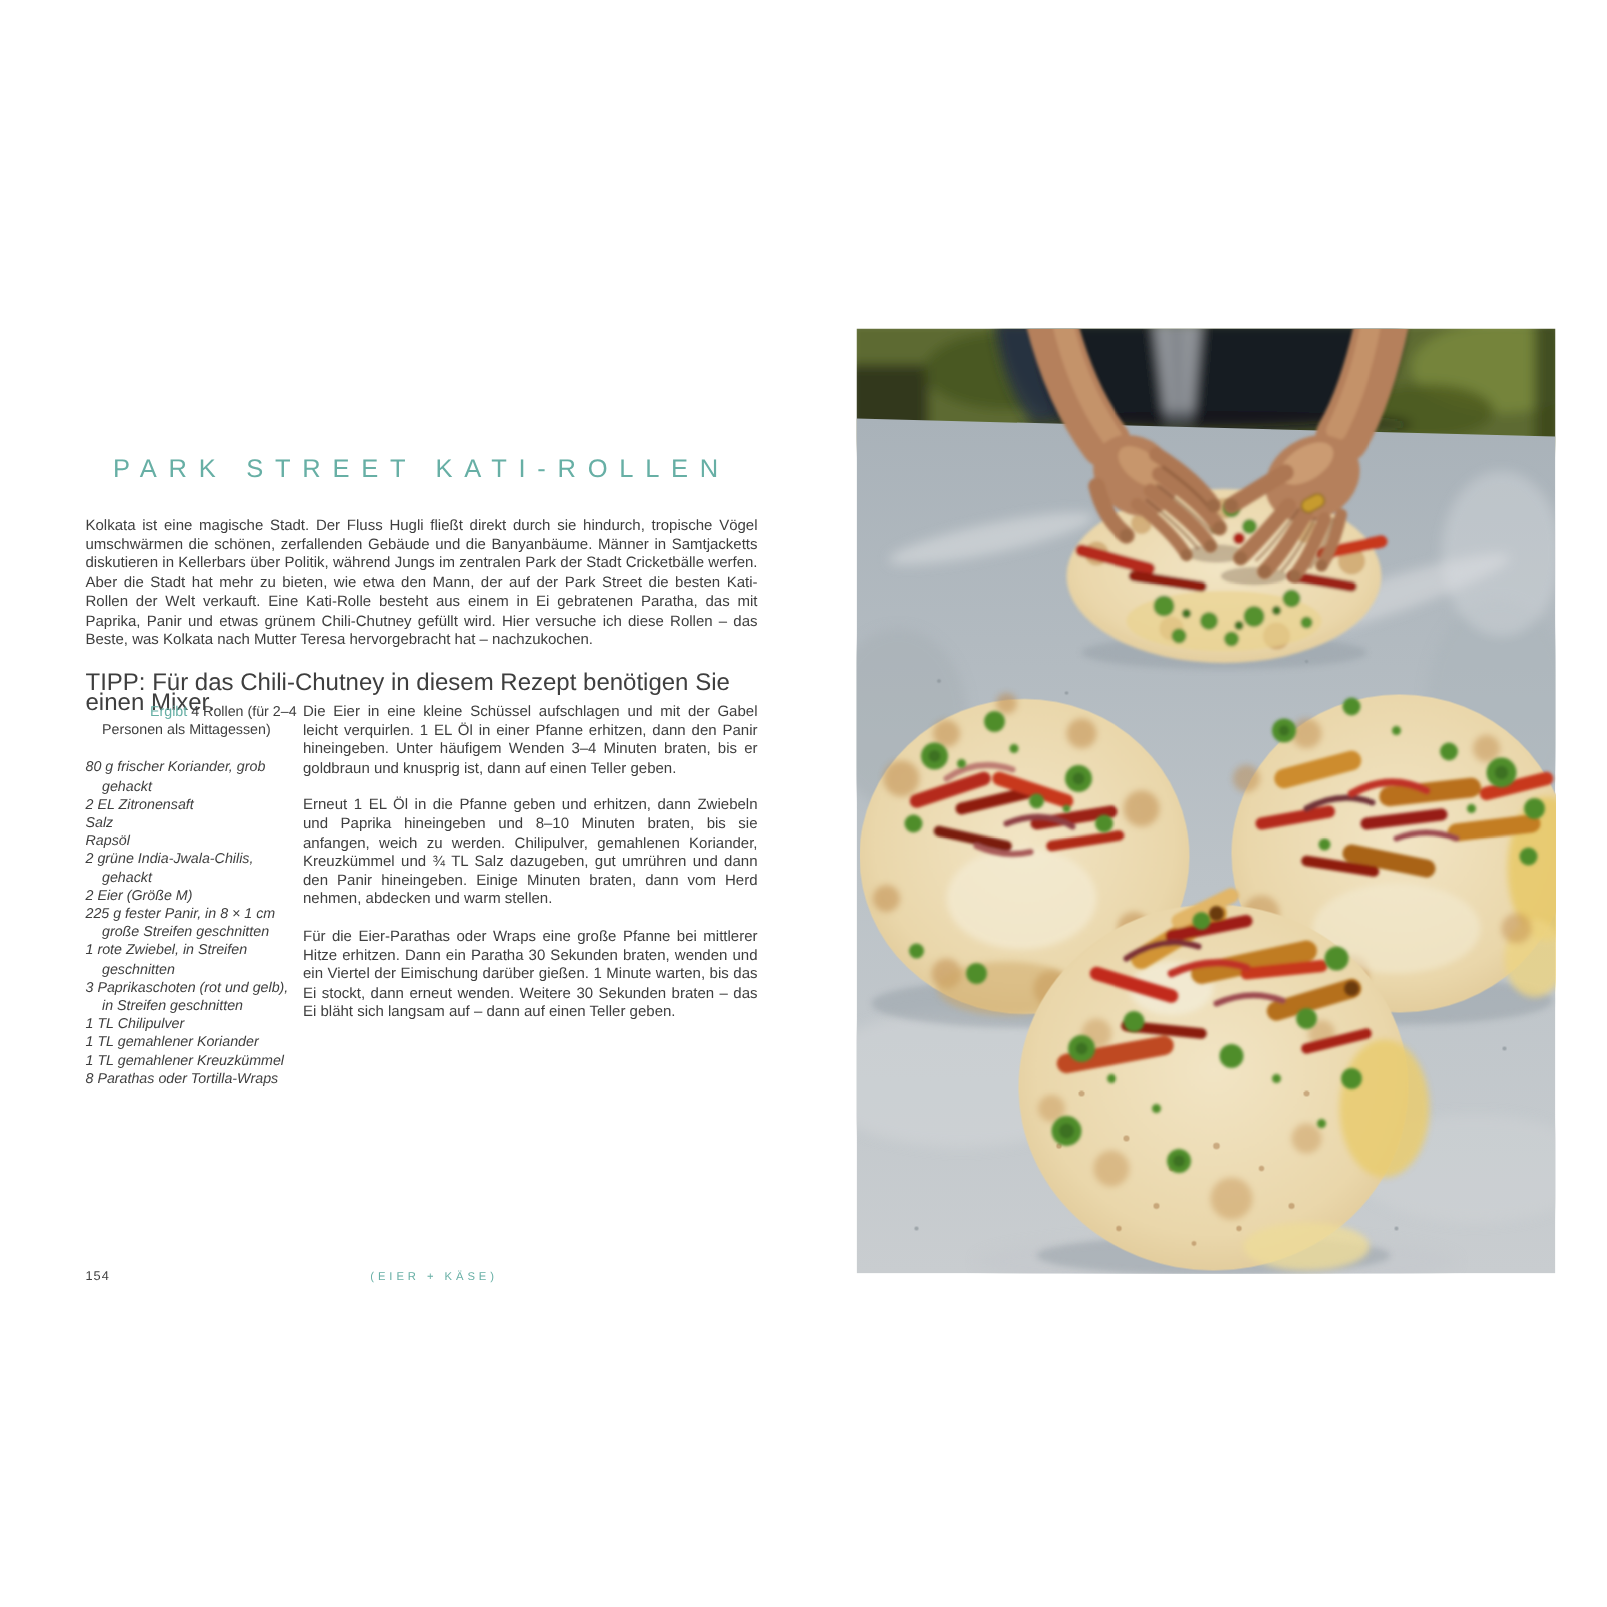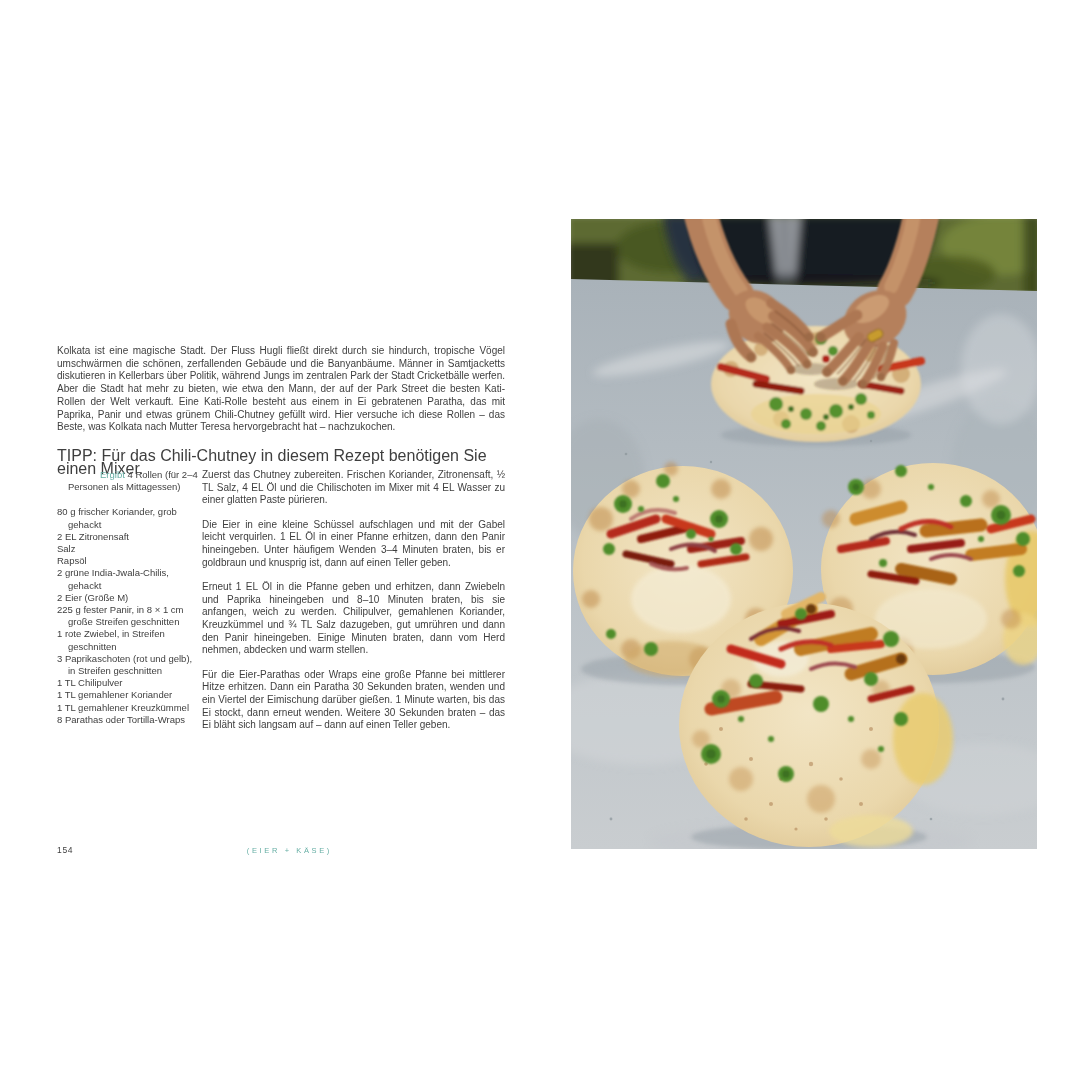--- a/index.html
+++ b/index.html
@@ -14,38 +14,39 @@
     white-space:nowrap;
   }
   .intro{
     position:absolute;top:335px;left:0;width:448px;
     font-size:10px;line-height:12.7px;text-align:justify;hyphens:auto;
   }
   .tip{position:absolute;top:434px;left:0;width:448px;font-size:16px;line-height:12.7px;}
   .col-ingredients{position:absolute;top:469px;left:0;width:142px;font-size:9.5px;line-height:12.2px;}
   .yield{margin:0 0 13px 0;padding-left:11px;text-indent:-11px;}
   .yield-label{color:#67afa5;padding-left:43px;}
-  .ingredient{margin:0;padding-left:11px;text-indent:-11px;}
+  .ingredient{margin:0;padding-left:11px;text-indent:-11px;font-style:italic;}
   .col-method{
     position:absolute;top:469px;left:145px;width:303px;
     font-size:10px;line-height:12.6px;text-align:justify;hyphens:auto;
   }
   .col-method p{margin:0 0 12px 0;}
   .page-number{position:absolute;top:845px;left:0;font-size:8.5px;letter-spacing:0.08em;}
   .section-label{
     position:absolute;top:846px;left:140px;width:135px;text-align:right;
     font-size:7.5px;letter-spacing:0.35em;color:#67afa5;white-space:nowrap;
   }
   .photo{position:absolute;left:571px;top:219px;width:466px;height:630px;overflow:hidden;}
   .photo svg{display:block;}
 </style>
 </head>
 <body>
 
 <div class="left-page">
+  <h1 class="recipe-title">PARK STREET KATI-ROLLEN</h1>
 
   <p class="intro">Kolkata ist eine magische Stadt. Der Fluss Hugli fließt direkt durch sie hindurch, tropische Vögel umschwärmen die schönen, zerfallenden Gebäude und die Banyanbäume. Männer in Samtjacketts diskutieren in Kellerbars über Politik, während Jungs im zentralen Park der Stadt Cricketbälle werfen. Aber die Stadt hat mehr zu bieten, wie etwa den Mann, der auf der Park Street die besten Kati-Rollen der Welt verkauft. Eine Kati-Rolle besteht aus einem in Ei gebratenen Paratha, das mit Paprika, Panir und etwas grünem Chili-Chutney gefüllt wird. Hier versuche ich diese Rollen – das Beste, was Kolkata nach Mutter Teresa hervorgebracht hat – nachzukochen.</p>
 
   <p class="tip">TIPP: Für das Chili-Chutney in diesem Rezept benötigen Sie einen Mixer.</p>
 
   <div class="col-ingredients">
     <p class="yield"><span class="yield-label">Ergibt</span> <span>4 Rollen (für 2–4 Personen als Mittagessen)</span></p>
     <div>
       <p class="ingredient">80 g frischer Koriander, grob gehackt</p>
       <p class="ingredient">2 EL Zitronensaft</p>
@@ -57,21 +58,20 @@
       <p class="ingredient">1 rote Zwiebel, in Streifen geschnitten</p>
       <p class="ingredient">3 Paprikaschoten (rot und gelb), in Streifen geschnitten</p>
       <p class="ingredient">1 TL Chilipulver</p>
       <p class="ingredient">1 TL gemahlener Koriander</p>
       <p class="ingredient">1 TL gemahlener Kreuzkümmel</p>
       <p class="ingredient">8 Parathas oder Tortilla-Wraps</p>
     </div>
   </div>
 
   <div class="col-method">
-    <p>Zuerst das Chutney zubereiten. Frischen Koriander, Zitronensaft, ½ TL Salz, 4 EL Öl und die Chilischoten im Mixer mit 4 EL Wasser zu einer glatten Paste pürieren.</p>
     <p>Die Eier in eine kleine Schüssel aufschlagen und mit der Gabel leicht verquirlen. 1 EL Öl in einer Pfanne erhitzen, dann den Panir hineingeben. Unter häufigem Wenden 3–4 Minuten braten, bis er goldbraun und knusprig ist, dann auf einen Teller geben.</p>
     <p>Erneut 1 EL Öl in die Pfanne geben und erhitzen, dann Zwiebeln und Paprika hineingeben und 8–10 Minuten braten, bis sie anfangen, weich zu werden. Chilipulver, gemahlenen Koriander, Kreuzkümmel und ¾ TL Salz dazugeben, gut umrühren und dann den Panir hineingeben. Einige Minuten braten, dann vom Herd nehmen, abdecken und warm stellen.</p>
     <p>Für die Eier-Parathas oder Wraps eine große Pfanne bei mittlerer Hitze erhitzen. Dann ein Paratha 30 Sekunden braten, wenden und ein Viertel der Eimischung darüber gießen. 1 Minute warten, bis das Ei stockt, dann erneut wenden. Weitere 30 Sekunden braten – das Ei bläht sich langsam auf – dann auf einen Teller geben.</p>
   </div>
 
   <div class="page-number">154</div>
   <div class="section-label">(EIER + KÄSE)</div>
 </div>
 
 <div class="photo">

